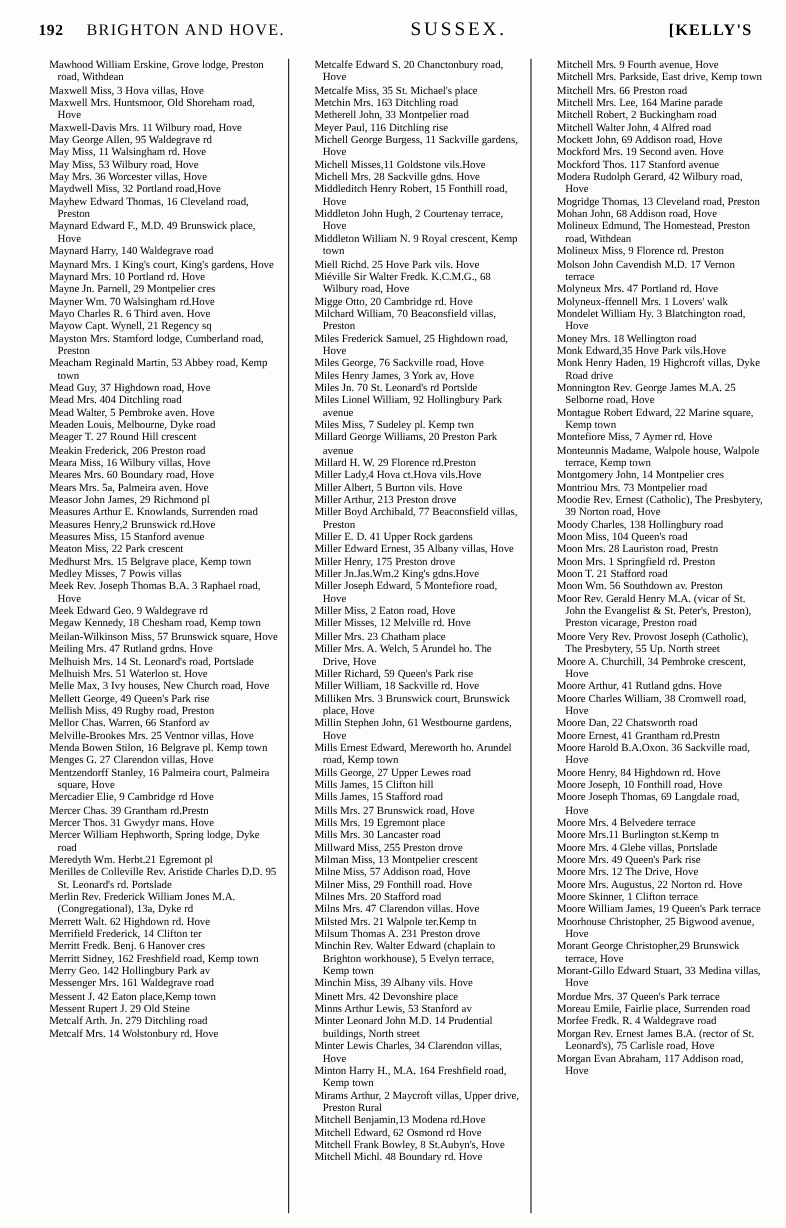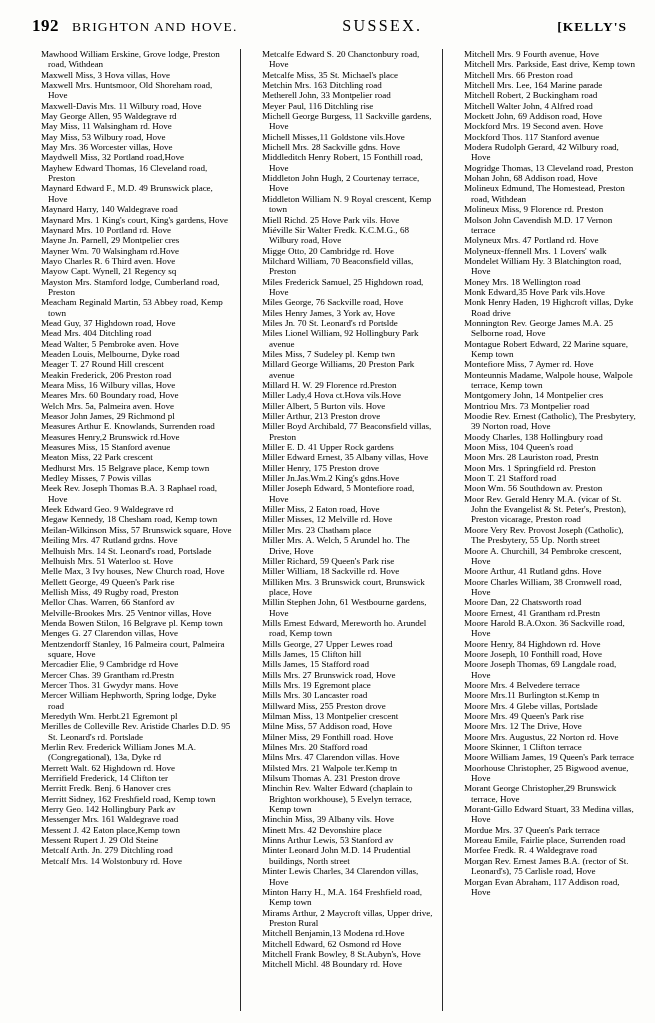--- a/index.html
+++ b/index.html
@@ -27,21 +27,21 @@
     display: flex;
     align-items: baseline;
     font-size: 12.5px;
     letter-spacing: 0.3px;
     margin: 0 0 13px 0;
     height: 20px;
     padding: 0 6px 0 10px;
   }
   .rh-folio {
     font-weight: bold;
-    font-size: 17px;
+    font-size: 13px;
     letter-spacing: 0.5px;
     width: 40px;
     flex: 0 0 auto;
   }
   .rh-left {
     font-variant: small-caps;
     font-size: 13.5px;
     letter-spacing: 1.1px;
     font-weight: normal;
     flex: 0 0 auto;
@@ -127,21 +127,21 @@
         <p class="entry">Mayston Mrs. Stamford lodge, Cumberland road, Preston</p>
         <p class="entry">Meacham Reginald Martin, 53 Abbey road, Kemp town</p>
         <p class="entry">Mead Guy, 37 Highdown road, Hove</p>
         <p class="entry">Mead Mrs. 404 Ditchling road</p>
         <p class="entry">Mead Walter, 5 Pembroke aven. Hove</p>
         <p class="entry">Meaden Louis, Melbourne, Dyke road</p>
         <p class="entry">Meager T. 27 Round Hill crescent</p>
         <p class="entry">Meakin Frederick, 206 Preston road</p>
         <p class="entry">Meara Miss, 16 Wilbury villas, Hove</p>
         <p class="entry">Meares Mrs. 60 Boundary road, Hove</p>
-        <p class="entry">Welch Mrs. 5a, Palmeira aven. Hove</p>
+        <p class="entry">Mears Mrs. 5a, Palmeira aven. Hove</p>
         <p class="entry">Measor John James, 29 Richmond pl</p>
         <p class="entry">Measures Arthur E. Knowlands, Surrenden road</p>
         <p class="entry">Measures Henry,2 Brunswick rd.Hove</p>
         <p class="entry">Measures Miss, 15 Stanford avenue</p>
         <p class="entry">Meaton Miss, 22 Park crescent</p>
         <p class="entry">Medhurst Mrs. 15 Belgrave place, Kemp town</p>
         <p class="entry">Medley Misses, 7 Powis villas</p>
         <p class="entry">Meek Rev. Joseph Thomas B.A. 3 Raphael road, Hove</p>
         <p class="entry">Meek Edward Geo. 9 Waldegrave rd</p>
         <p class="entry">Megaw Kennedy, 18 Chesham road, Kemp town</p>

